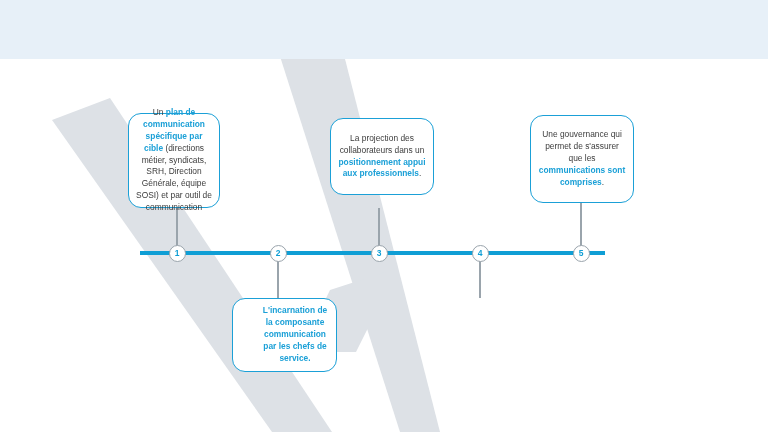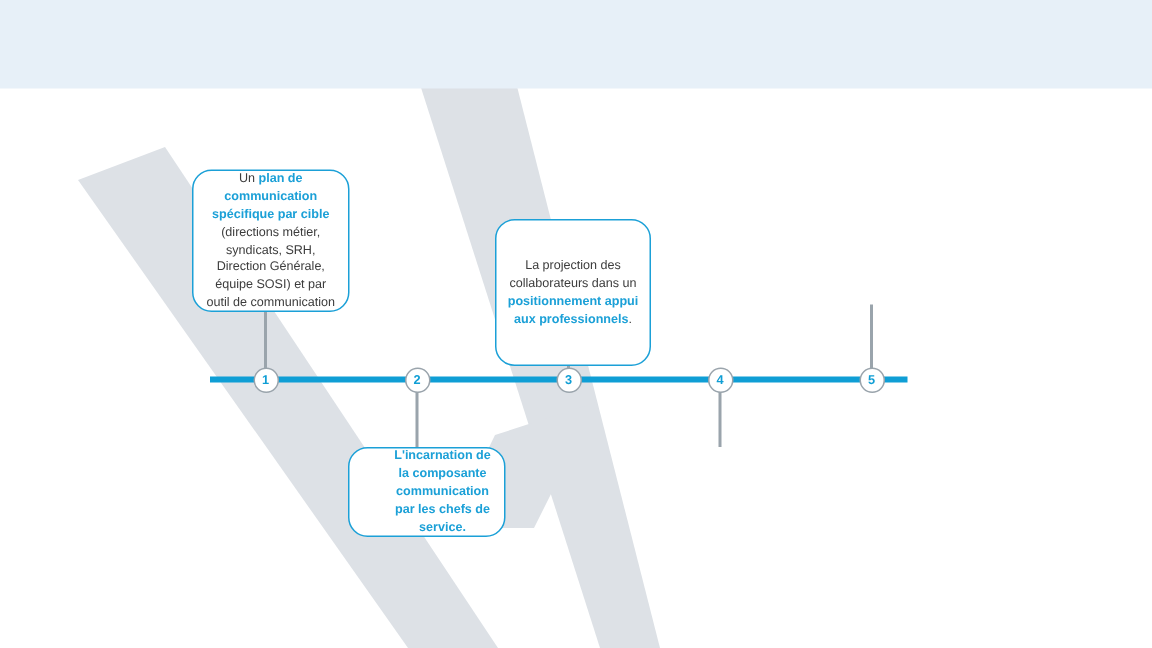--- a/index.html
+++ b/index.html
@@ -157,27 +157,30 @@
   <div class="marker" style="left:370.5px; top:244.5px;">
     <span>3</span>
   </div>
   <div class="marker" style="left:471.5px; top:244.5px;">
     <span>4</span>
   </div>
   <div class="marker" style="left:572.5px; top:244.5px;">
     <span>5</span>
   </div>
 
-  <div class="node-box" style="left:128px; top:113px; width:105px; height:95px;">
+  <div class="node-box" style="left:128px; top:113px; width:92px; height:95px;">
     <div class="node-text"><span class="plain">Un </span><span class="hl">plan de communication spécifique par cible</span><span class="plain"> (directions métier, syndicats, SRH, Direction Générale, équipe SOSI) et par outil de communication</span></div>
   </div>
 
-  <div class="node-box" style="left:232px; top:298px; width:105px; height:60px;padding-left:28px;">
+  <div class="node-box" style="left:232px; top:298px; width:105px; height:74px;padding-left:28px;">
     <div class="node-text"><span class="hl">L'incarnation de la composante communication par les chefs de service.</span></div>
   </div>
 
-  <div class="node-box" style="left:330px; top:118px; width:104px; height:98px;margin-top:28px;">
+  <div class="node-box" style="left:330px; top:118px; width:104px; height:77px;">
     <div class="node-text"><span class="plain">La projection des collaborateurs dans un </span><span class="hl">positionnement appui aux professionnels</span><span class="plain">.</span></div>
   </div>
 
 
+  <div class="node-box" style="left:530px; top:115px; width:104px; height:88px;">
+    <div class="node-text"><span class="plain">Une gouvernance qui permet de s'assurer que les </span><span class="hl">communications sont comprises</span><span class="plain">.</span></div>
+  </div>
 
 </div>
 
 </body></html>

